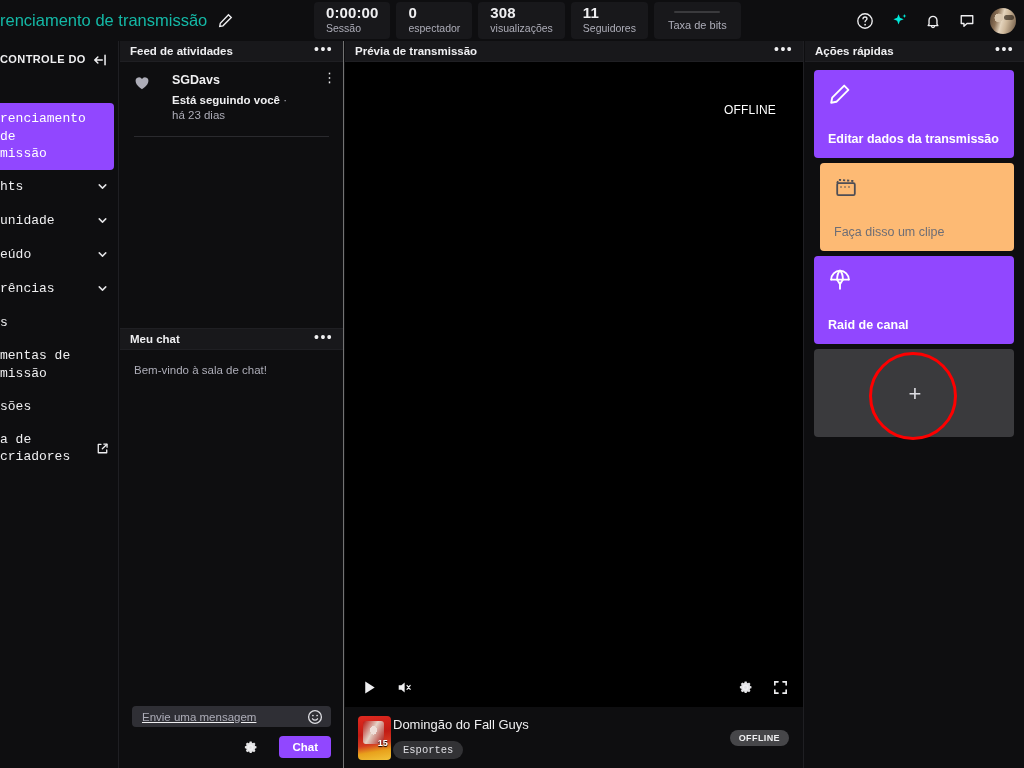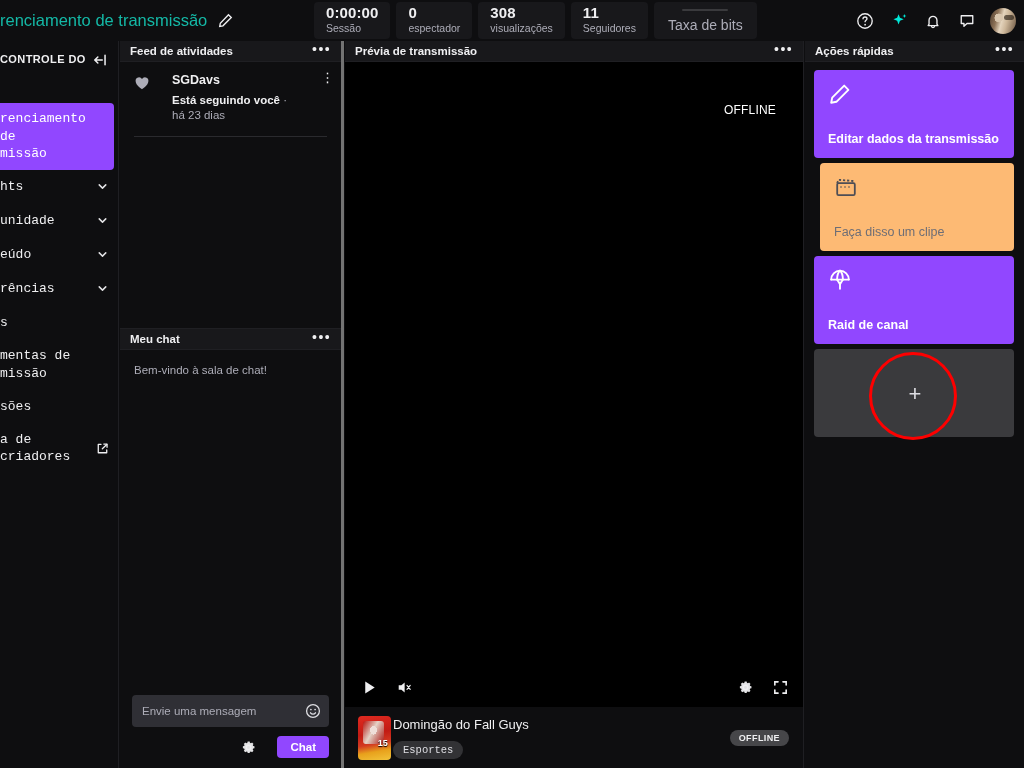--- a/index.html
+++ b/index.html
@@ -30,21 +30,21 @@
   .stat {
     background: #18181b; border-radius: 4px;
     padding: 2px 12px 3px 12px;
     display: flex; flex-direction: column; justify-content: center;
     min-width: 62px;
   }
   .stat-v { font-size: 15px; font-weight: 700; color: #efeff1; line-height: 1.05; letter-spacing: .1px; }
   .stat-l { font-size: 10.5px; color: #adadb8; line-height: 1.25; margin-top: 1px; }
   .stat.bits { justify-content: center; align-items: center; padding: 0 14px; }
   .bits-dash { width: 46px; height: 2px; background: #3a3a3d; border-radius: 1px; margin-bottom: 7px; }
-  .bits-l { font-size: 14px; color: #adadb8; line-height: 1; text-align: right; }
+  .bits-l { font-size: 11px; color: #adadb8; line-height: 1; text-align: right; }
 
   .top-right {
     position: absolute; right: 8px; top: 0; height: 41px;
     display: flex; align-items: center; gap: 12px;
   }
   .ticon { width: 22px; height: 22px; display: flex; align-items: center; justify-content: center; cursor: pointer; }
   .avatar {
     width: 26px; height: 26px; border-radius: 50%;
     background:
       radial-gradient(circle at 34% 38%, #d8c6ae 0 18%, transparent 19%),
@@ -95,41 +95,41 @@
     display: flex; align-items: center; justify-content: space-between;
     padding: 0 10px;
     border-bottom: 1px solid #1f1f23;
   }
   .panel-title { font-size: 11.5px; font-weight: 700; color: #efeff1; }
   .dots { font-size: 14px; color: #efeff1; letter-spacing: 1.4px; line-height: 1; cursor: pointer; padding-bottom: 4px;}
 
   
   .col2 {
     position: absolute; top: 41px; left: 120px; width: 224px; height: 727px;
-    background: #0e0e10; border-right: 3px solid #737373;
+    background: #0e0e10; border-right: 1px solid #737373;
     display: flex; flex-direction: column;
   }
   .activity { height: 288px; display: flex; flex-direction: column; border-bottom: 1px solid #1f1f23; }
   .activity-body { flex: 1; padding: 10px 0 0 0; overflow: hidden; }
   .act-row { display: flex; align-items: flex-start; gap: 22px; padding: 0 10px 0 14px; justify-content: flex-end; }
   .heart { width: 16px; height: 16px; margin-top: 3px; flex: 0 0 auto; }
   .act-mid { flex: 1; min-width: 0; }
   .act-user { font-size: 12.5px; font-weight: 700; color: #efeff1; line-height: 1.4; }
   .act-sub { font-size: 11.5px; color: #adadb8; margin-top: 3px; line-height: 1.35; }
   .act-sub b { color: #efeff1; font-weight: 700; }
   .vdots { font-size: 13px; color: #efeff1; line-height: .72; letter-spacing: 0; width: 10px; text-align: center; cursor: pointer; margin-top: 1px; }
   .act-sep { height: 1px; background: #2a2a2e; margin: 12px 14px 0 14px; }
 
   .mychat { flex: 1; display: flex; flex-direction: column; }
   .chat-body { flex: 1; padding: 14px 12px 0 14px; }
   .chat-welcome { font-size: 11.5px; color: #adadb8; }
   .chat-compose { padding: 0 12px 10px 12px; }
   .chat-input {
     position: relative; background: #2f2f35; border-radius: 4px;
-    height: 32px; display: flex; align-items: center; padding: 0 32px 0 10px;
+    height: 21px; display: flex; align-items: center; padding: 0 32px 0 10px; text-decoration: underline;
   }
   .chat-input-ph { font-size: 11.5px; color: #adadb8; }
   .smiley { position: absolute; right: 8px; top: 50%; transform: translateY(-50%); width: 16px; height: 16px; cursor: pointer; }
   .chat-actions { display: flex; align-items: center; justify-content: flex-end; gap: 20px; margin-top: 9px; }
   .gear-sm { width: 17px; height: 17px; cursor: pointer; }
   .chat-btn {
     background: #9147ff; color: #fff; border: none; border-radius: 4px;
     font-size: 11.5px; font-weight: 700; padding: 5px 13px; cursor: pointer;
     font-family: "Liberation Sans", sans-serif;
   }

